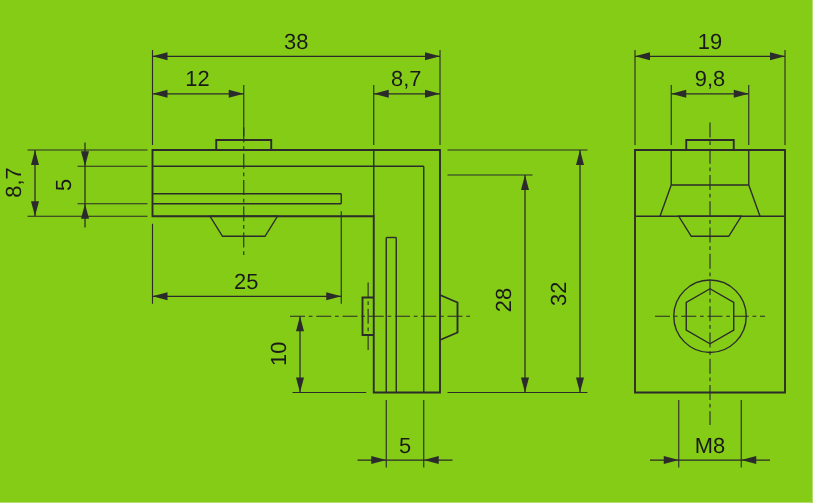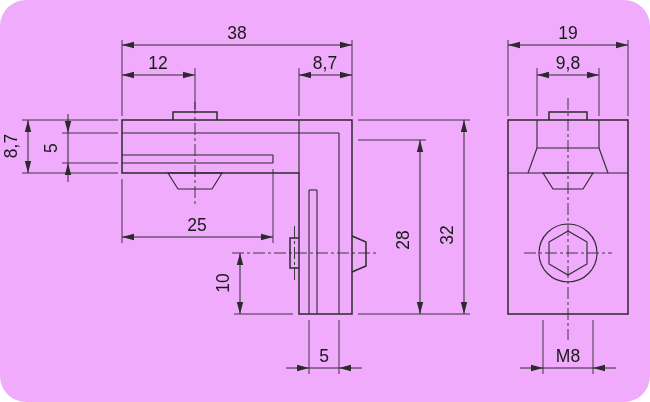--- a/index.html
+++ b/index.html
@@ -6,22 +6,21 @@
     margin: 0;
     padding: 0;
     background: #ffffff;
     width: 650px;
     height: 402px;
     overflow: hidden;
   }
   .page {
     width: 650px;
     height: 402px;
-    background: #f0abfc;
-    border-radius: 26px;
+    background: #84cc16;
   }
   svg { display: block; }
   .outline { stroke: #2b2b2b; stroke-width: 1.5; fill: none; stroke-linejoin: miter; stroke-linecap: butt; }
   .inner   { stroke: #2b2b2b; stroke-width: 1.1; fill: none; }
   .ext     { stroke: #2b2b2b; stroke-width: 0.9; fill: none; }
   .dim     { stroke: #2b2b2b; stroke-width: 1;   fill: none; }
   .cl      { stroke: #2b2b2b; stroke-width: 0.9; fill: none; stroke-dasharray: 12 3 3 3; }
   .lbl {
     font-family: "Liberation Sans", sans-serif;
     font-size: 17.5px;

